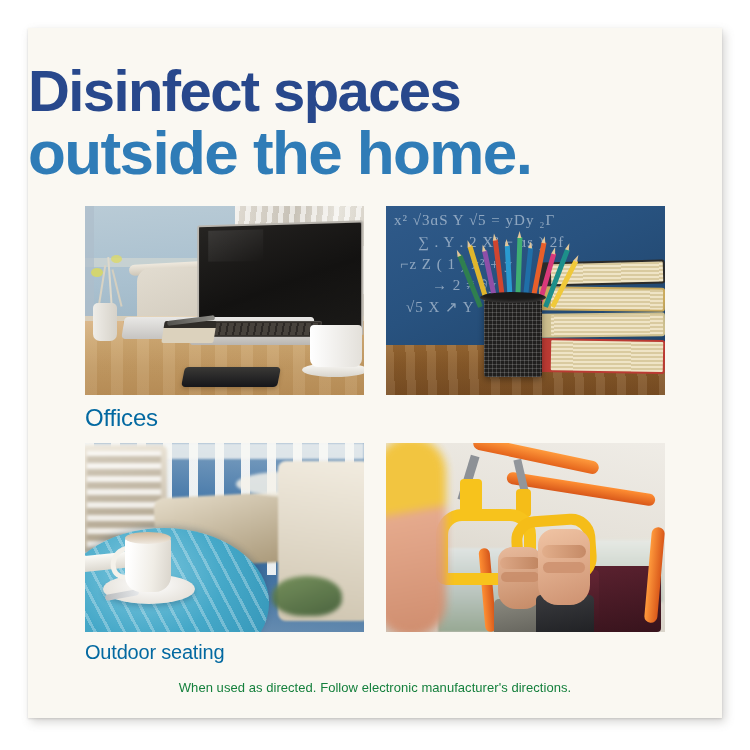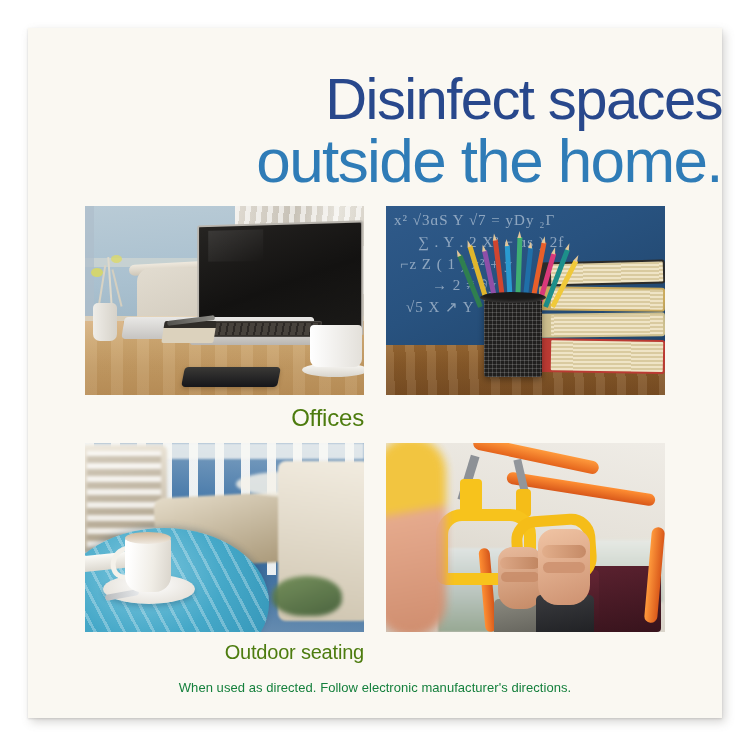--- a/index.html
+++ b/index.html
@@ -13,43 +13,43 @@
 
   .card{
     position:absolute;left:28px;top:28px;
     width:694px;height:690px;
     background:#faf8f2;
     box-shadow:3px 4px 9px rgba(120,115,110,.30), 0 1px 2px rgba(120,115,110,.25);
   }
 
   
   .headline{
-    position:absolute;left:0;top:42px;width:100%;
-    text-align:right;
+    position:absolute;left:0;top:34px;width:100%;
+    text-align:left;
     line-height:.99;
     letter-spacing:-1.6px;
-    font-weight:normal;
+    font-weight:bold;
   }
   .hl-1{display:block;font-size:58px;color:#28488c;}
   .hl-2{display:block;font-size:62px;color:#2f7cb7;margin-top:3px;}
 
   
   .grid{
     position:absolute;left:57px;top:178px;
     width:580px;
   }
   .row{display:flex;justify-content:space-between;}
   .cell{width:279px;}
   .photo{
     width:279px;height:189px;
     position:relative;overflow:hidden;
     background:#c9c3bb;
   }
   .cap{
-    text-align:right;color:#4d7c0f;
+    text-align:left;color:#0369a1;
     margin-top:9px;letter-spacing:-.2px;
   }
   .cap-sm{font-size:24px;}
   .cap-lg{font-size:20px;}
   .row-2{margin-top:11px;}
 
   .footnote{
     position:absolute;left:0;top:652px;width:100%;
     text-align:center;
     font-size:13px;color:#15803d;letter-spacing:.05px;
@@ -270,21 +270,21 @@
             <div class="p1-saucer"></div>
             <div class="p1-cup"></div>
           </div>
           <div class="cap cap-sm">Offices</div>
         </div>
 
         <div class="cell">
           <div class="photo">
             <div class="p2-board"></div>
             <div class="p2-chalk">
-              <span class="i1">x²  √3ɑS        Y          √7 = yDy   ₂Γ</span>
+              <span class="i1">x²  √3ɑS        Y          √5 = yDy   ₂Γ</span>
               <span class="i2">∑ . Y .  2          X²     ⌐ ɑs )  2f</span>
               <span class="i3">⌐z  Z   ( 1 )            x² + y</span>
               <span class="i4">→      2    ≠      ∂y</span>
               <span class="i5">√5      X ↗ Y</span>
             </div>
             <div class="p2-desk"></div>
             <div class="p2-books">
               <div class="bk bk1">
                   <div class="pg"></div>
                 </div>

